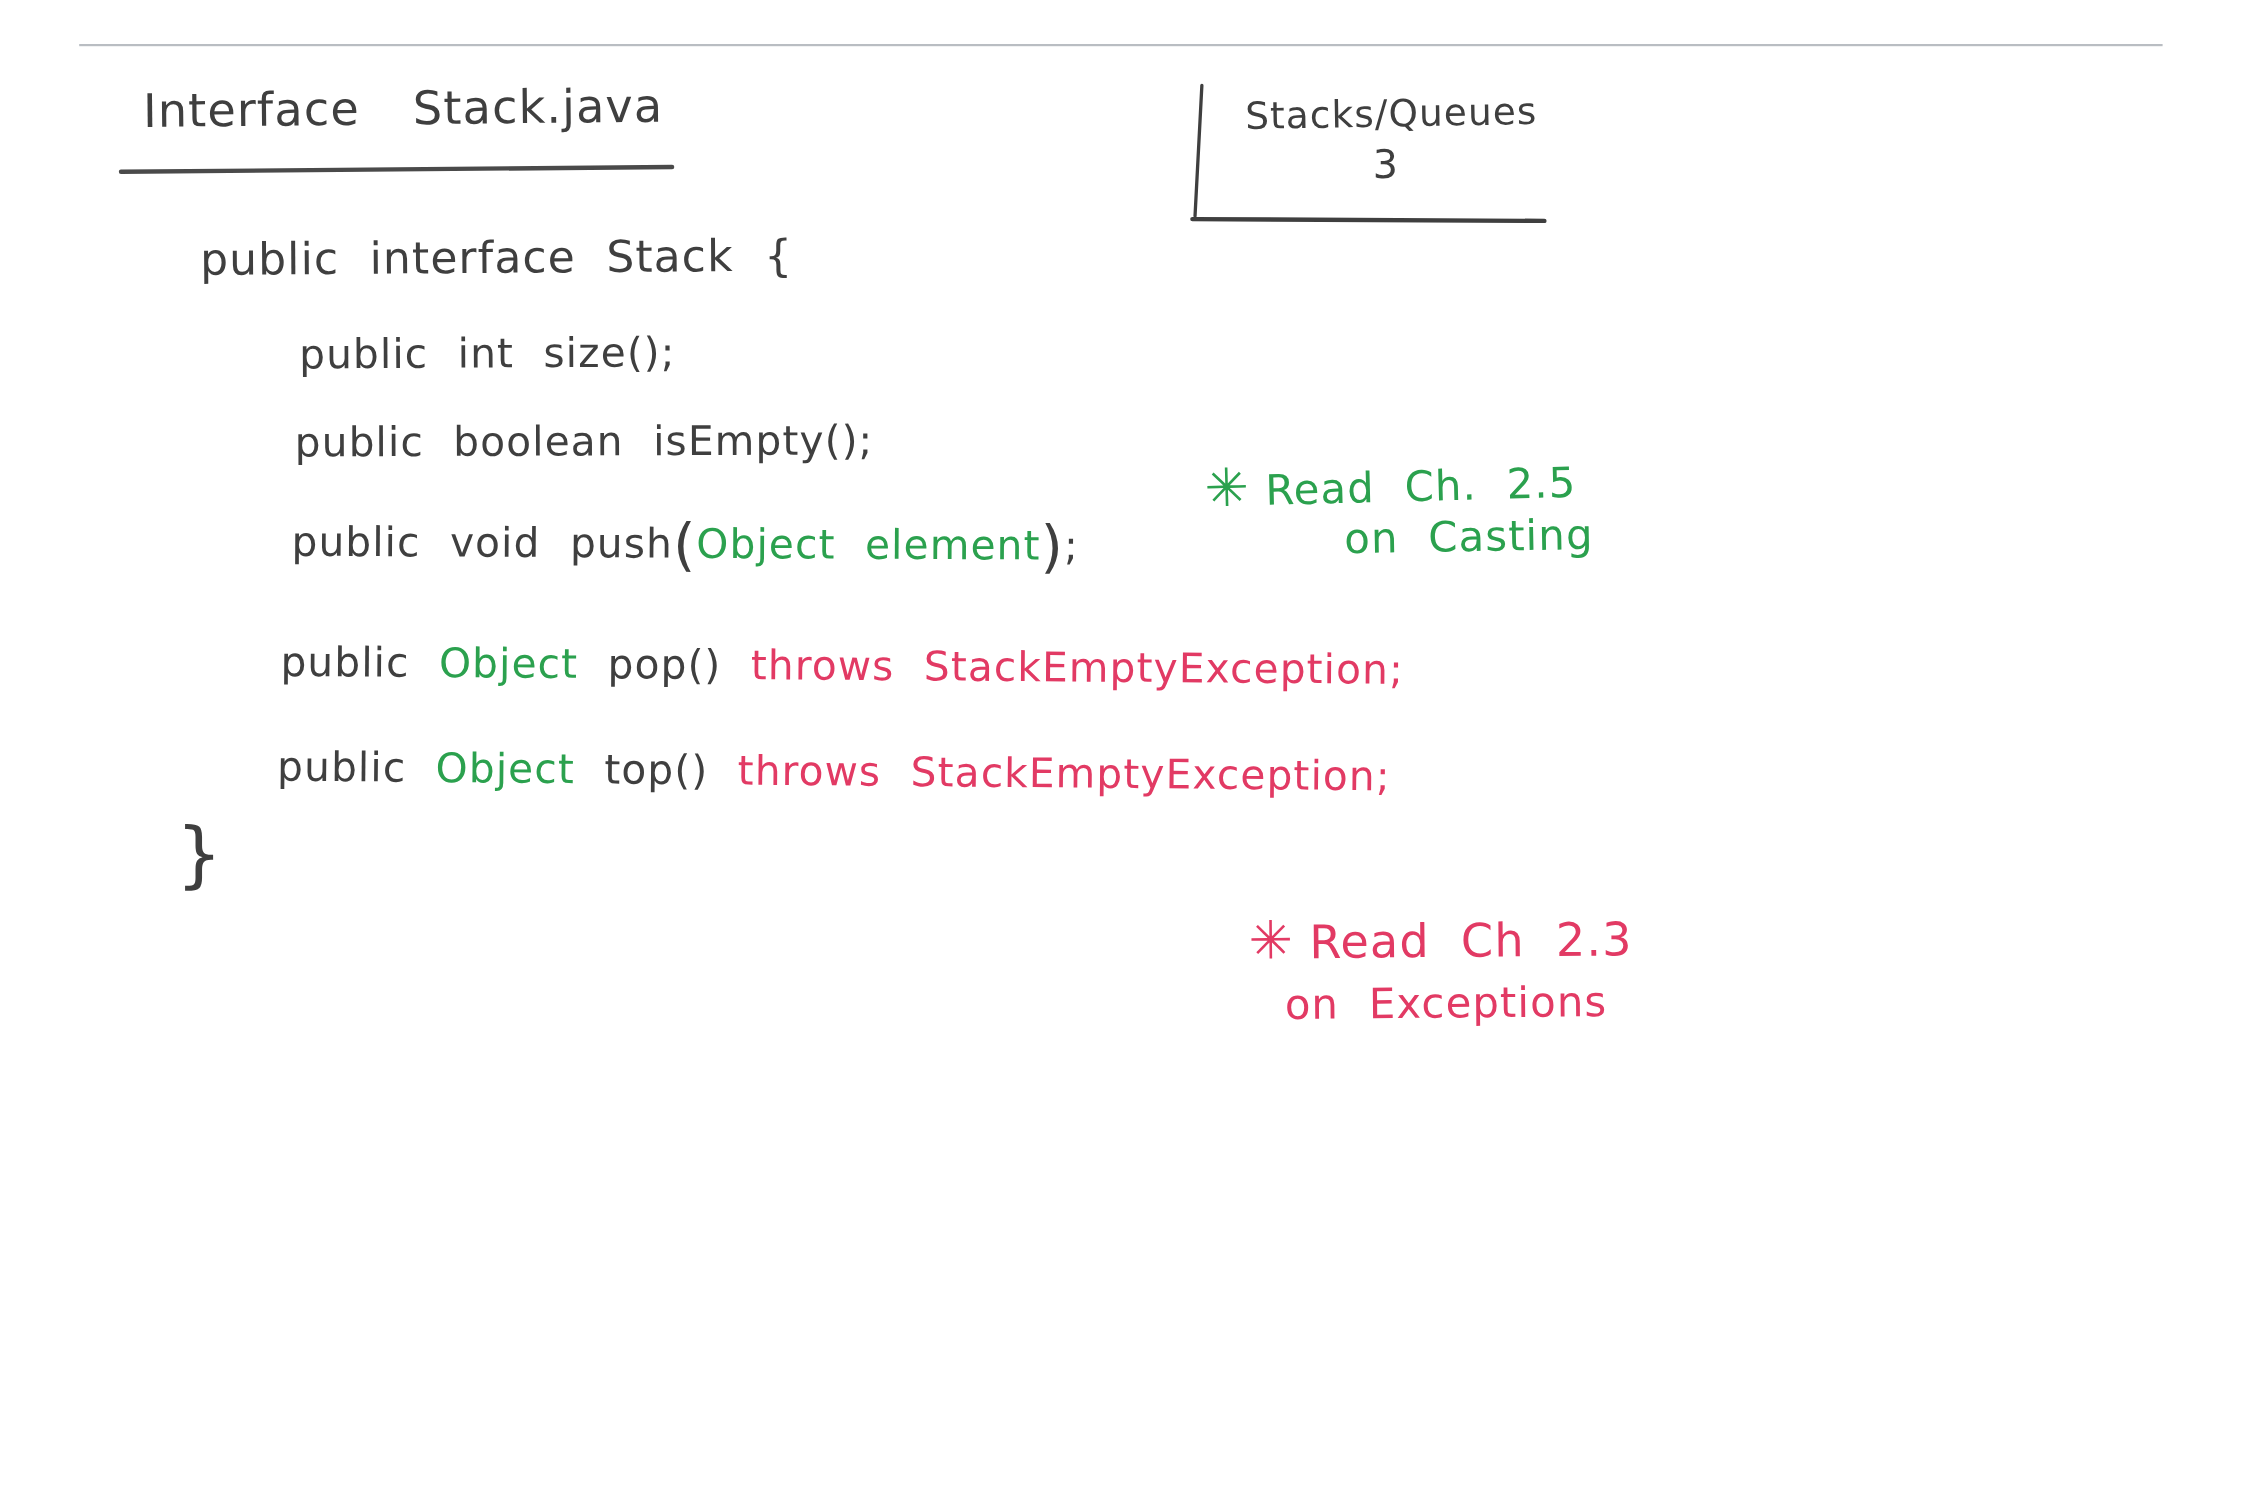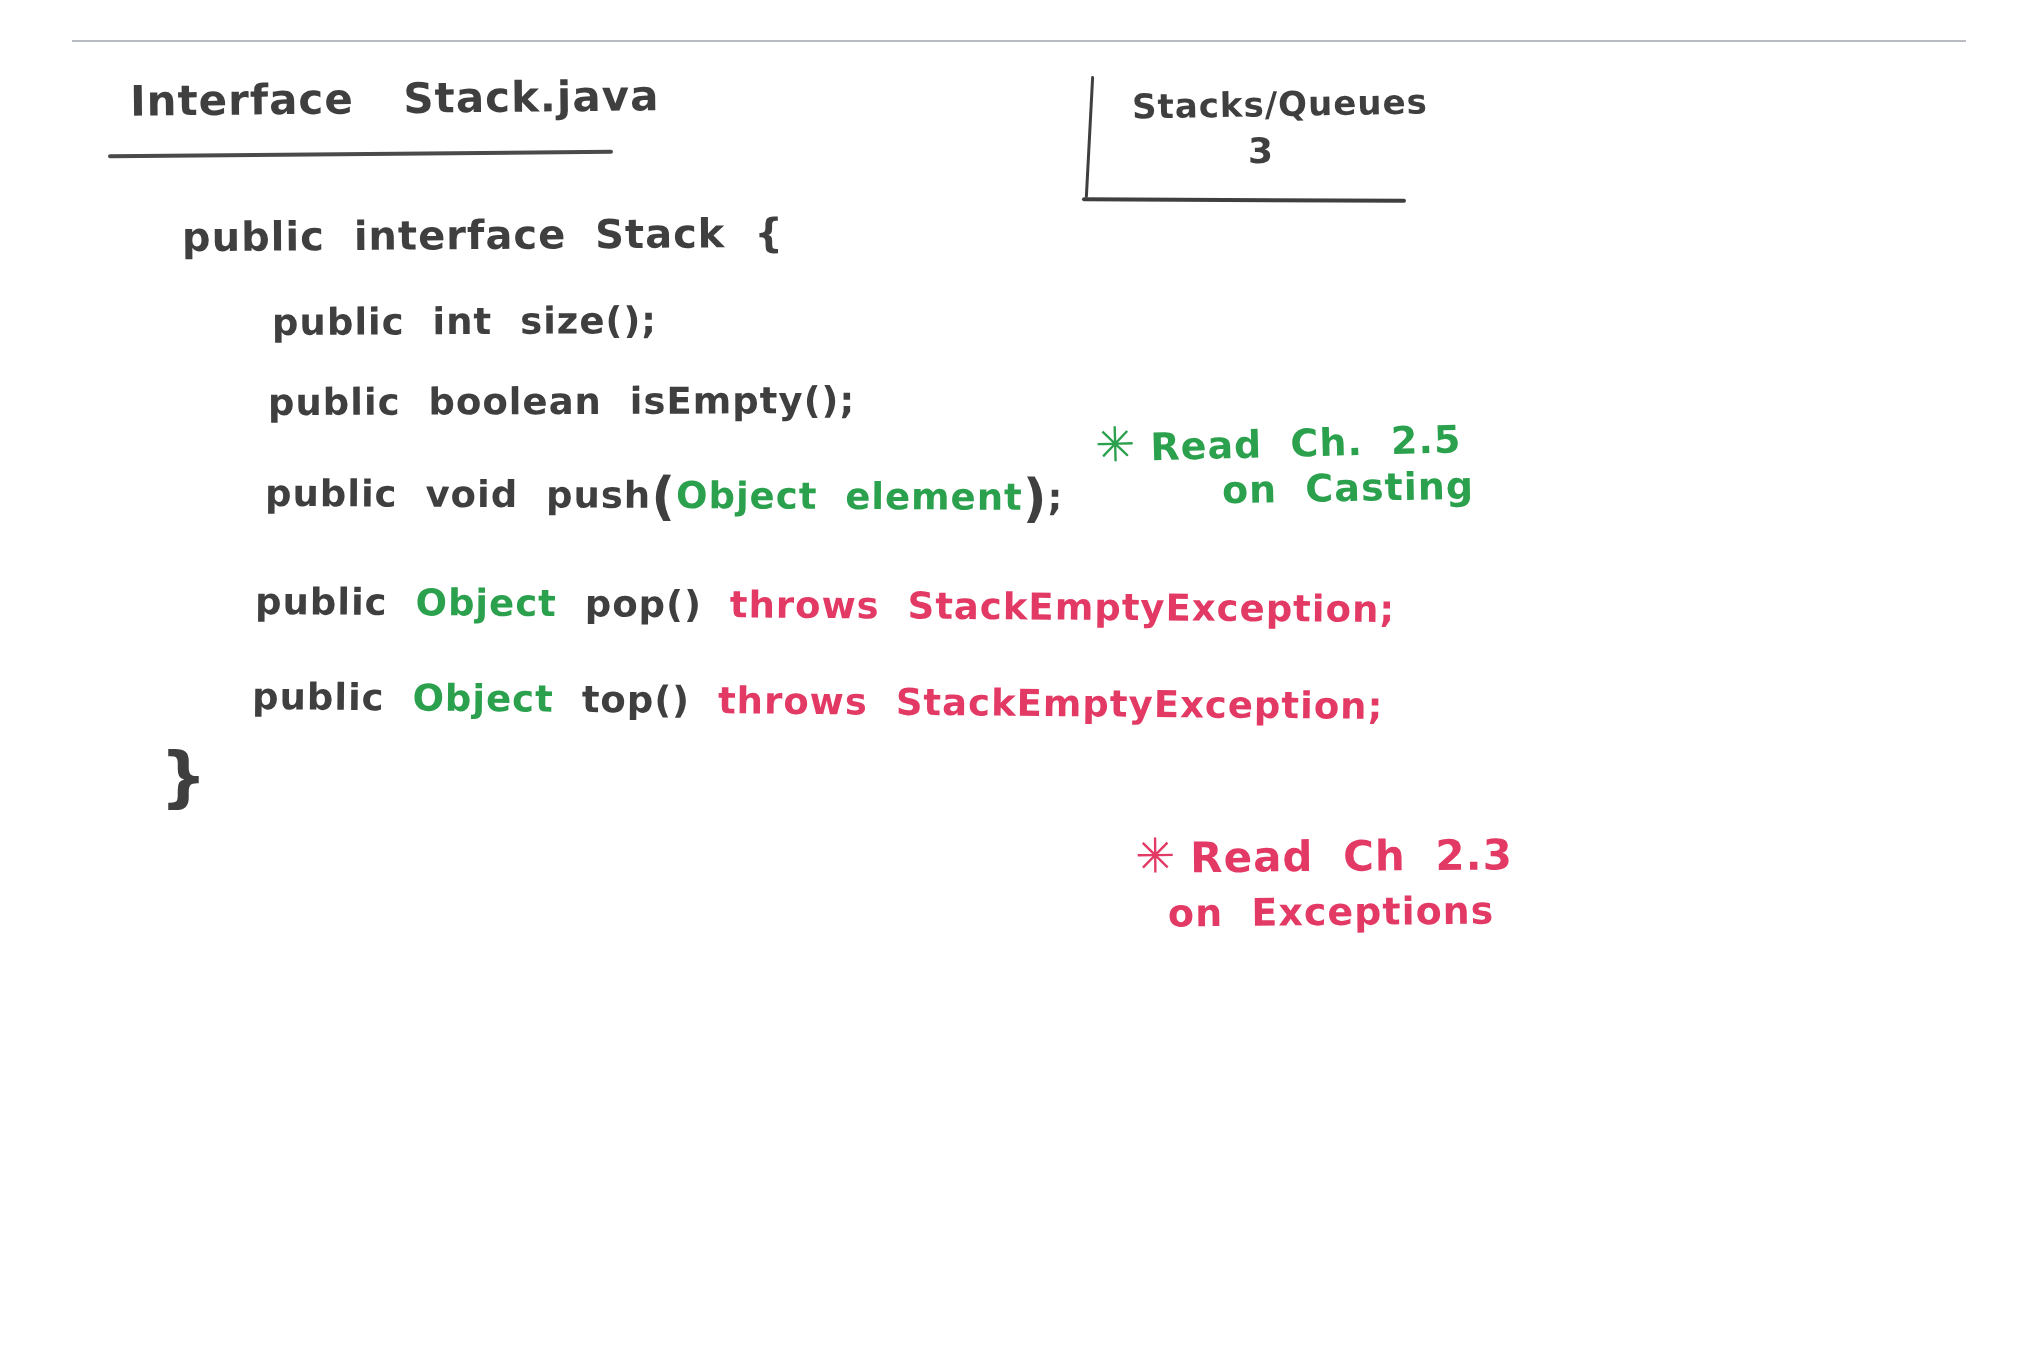--- a/index.html
+++ b/index.html
@@ -7,21 +7,20 @@
     padding: 0;
     background: #ffffff;
   }
   .page {
     position: relative;
     width: 2038px;
     height: 1366px;
     background: #ffffff;
     overflow: hidden;
     font-family: "DejaVu Sans", sans-serif;
-    font-weight: bold;
   }
   .hand {
     font-family: "DejaVu Sans", sans-serif;
     letter-spacing: 1px;
     word-spacing: 14px;
     white-space: nowrap;
   }
   .ink   { color: #3f3f3f; }
   .green { color: #2ba14e; }
   .red   { color: #e23a64; }

